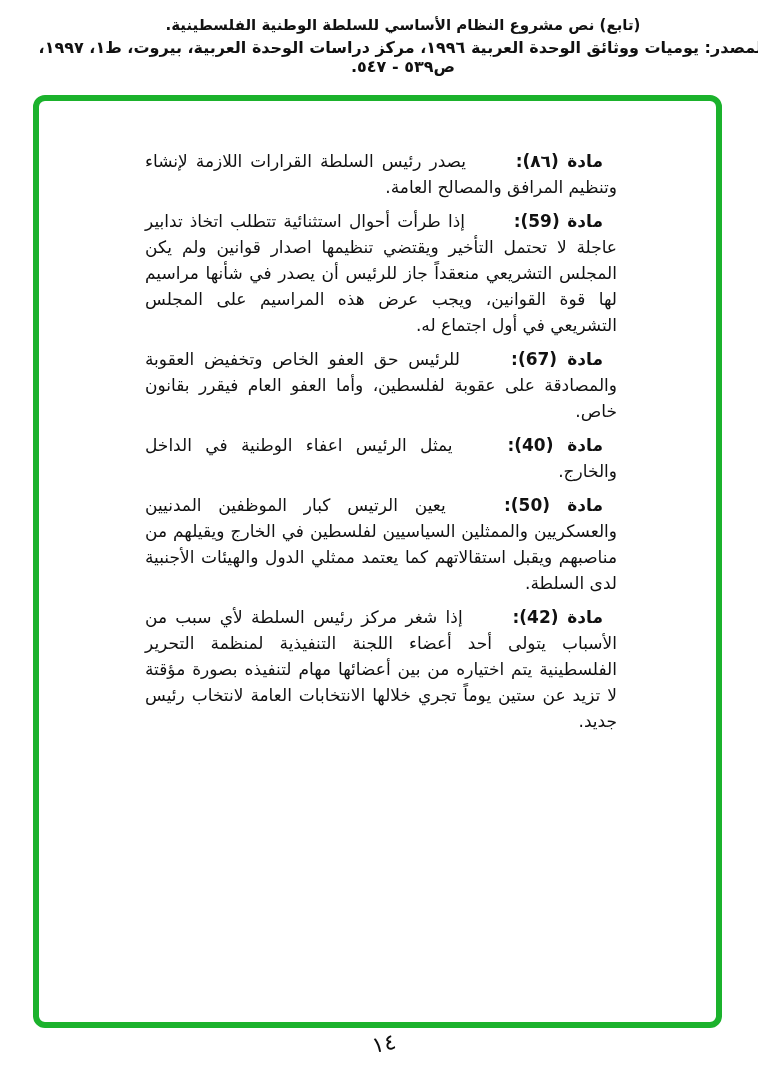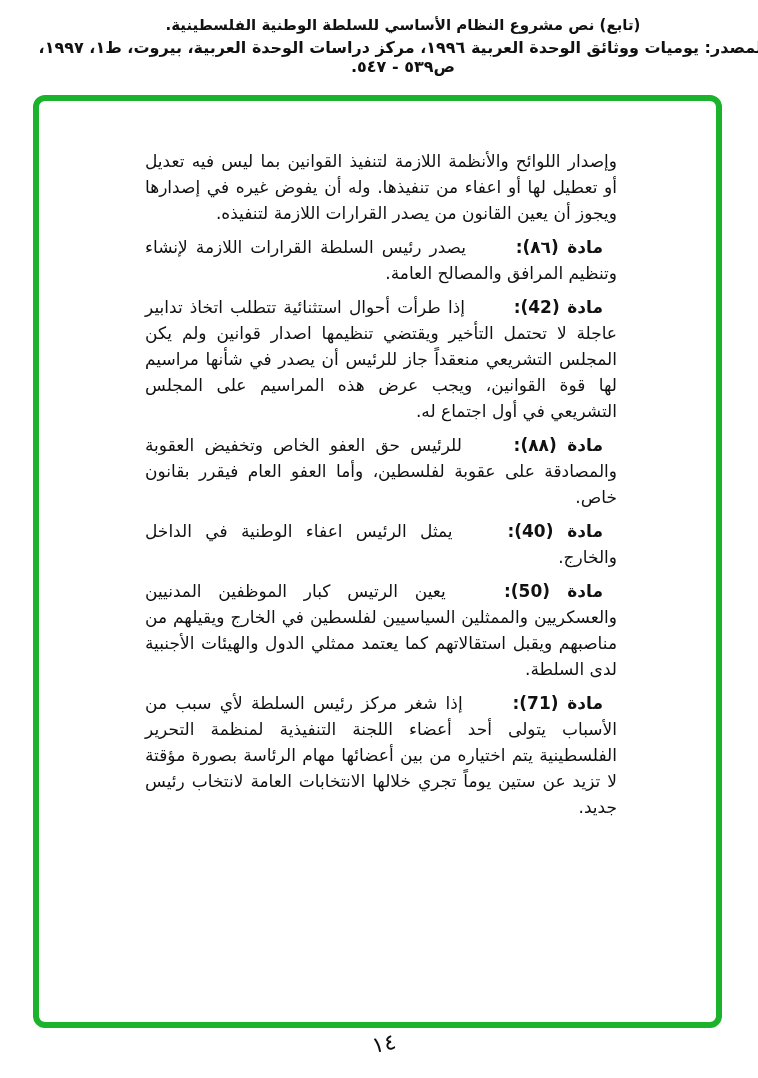--- a/index.html
+++ b/index.html
@@ -75,33 +75,32 @@
 <div class="page">
 
   <div class="header">
     <div class="doc-title">(تابع) نص مشروع النظام الأساسي للسلطة الوطنية الفلسطينية.</div>
     <div class="doc-source">المصدر: يوميات ووثائق الوحدة العربية ١٩٩٦، مركز دراسات الوحدة العربية، بيروت، ط١، ١٩٩٧، ص٥٣٩ - ٥٤٧.</div>
   </div>
 
   <div class="green-frame">
     <div class="text-column">
 
-      <p class="para"><span>وإصدار اللوائح والأنظمة اللازمة لتنفيذ القوانين بما ليس فيه تعديل أو تعطيل لها أو اعفاء من تنفيذها. وله أن يفوض غيره في إصدارها ويجوز أن يعين القانون من يصدر القرارات اللازمة لتنفيذه.</span></p>
 
       <p class="para indent"><span class="article-label">مادة (٨٦): </span><span>يصدر رئيس السلطة القرارات اللازمة لإنشاء وتنظيم المرافق والمصالح العامة.</span></p>
 
-      <p class="para indent"><span class="article-label">مادة (42): </span><span>إذا طرأت أحوال استثنائية تتطلب اتخاذ تدابير عاجلة لا تحتمل التأخير ويقتضي تنظيمها اصدار قوانين ولم يكن المجلس التشريعي منعقداً جاز للرئيس أن يصدر في شأنها مراسيم لها قوة القوانين، ويجب عرض هذه المراسيم على المجلس التشريعي في أول اجتماع له.</span></p>
+      <p class="para indent"><span class="article-label">مادة (59): </span><span>إذا طرأت أحوال استثنائية تتطلب اتخاذ تدابير عاجلة لا تحتمل التأخير ويقتضي تنظيمها اصدار قوانين ولم يكن المجلس التشريعي منعقداً جاز للرئيس أن يصدر في شأنها مراسيم لها قوة القوانين، ويجب عرض هذه المراسيم على المجلس التشريعي في أول اجتماع له.</span></p>
 
 
-      <p class="para indent"><span class="article-label">مادة (٨٨): </span><span>للرئيس حق العفو الخاص وتخفيض العقوبة والمصادقة على عقوبة لفلسطين، وأما العفو العام فيقرر بقانون خاص.</span></p>
+      <p class="para indent"><span class="article-label">مادة (67): </span><span>للرئيس حق العفو الخاص وتخفيض العقوبة والمصادقة على عقوبة لفلسطين، وأما العفو العام فيقرر بقانون خاص.</span></p>
 
       <p class="para indent"><span class="article-label">مادة (40): </span><span>يمثل الرئيس اعفاء الوطنية في الداخل والخارج.</span></p>
 
       <p class="para indent"><span class="article-label">مادة (50): </span><span>يعين الرتيس كبار الموظفين المدنيين والعسكريين والممثلين السياسيين لفلسطين في الخارج ويقيلهم من مناصبهم ويقبل استقالاتهم كما يعتمد ممثلي الدول والهيئات الأجنبية لدى السلطة.</span></p>
 
-      <p class="para indent"><span class="article-label">مادة (71): </span><span>إذا شغر مركز رئيس السلطة لأي سبب من الأسباب يتولى أحد أعضاء اللجنة التنفيذية لمنظمة التحرير الفلسطينية يتم اختياره من بين أعضائها مهام الرئاسة بصورة مؤقتة لا تزيد عن ستين يوماً تجري خلالها الانتخابات العامة لانتخاب رئيس جديد.</span></p>
+      <p class="para indent"><span class="article-label">مادة (42): </span><span>إذا شغر مركز رئيس السلطة لأي سبب من الأسباب يتولى أحد أعضاء اللجنة التنفيذية لمنظمة التحرير الفلسطينية يتم اختياره من بين أعضائها مهام لتنفيذه بصورة مؤقتة لا تزيد عن ستين يوماً تجري خلالها الانتخابات العامة لانتخاب رئيس جديد.</span></p>
 
     </div>
   </div>
 
   <div class="page-number">١٤</div>
 
 </div>
 
 </body></html>

